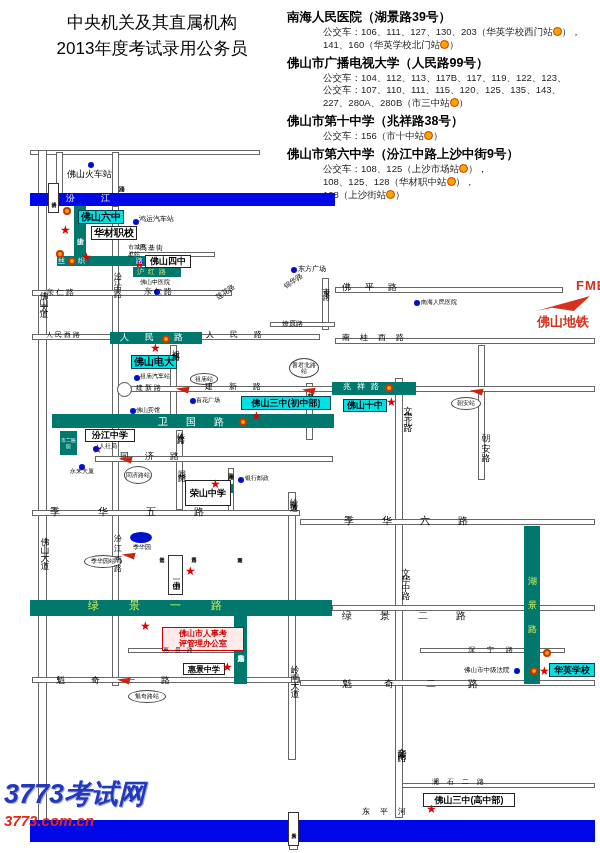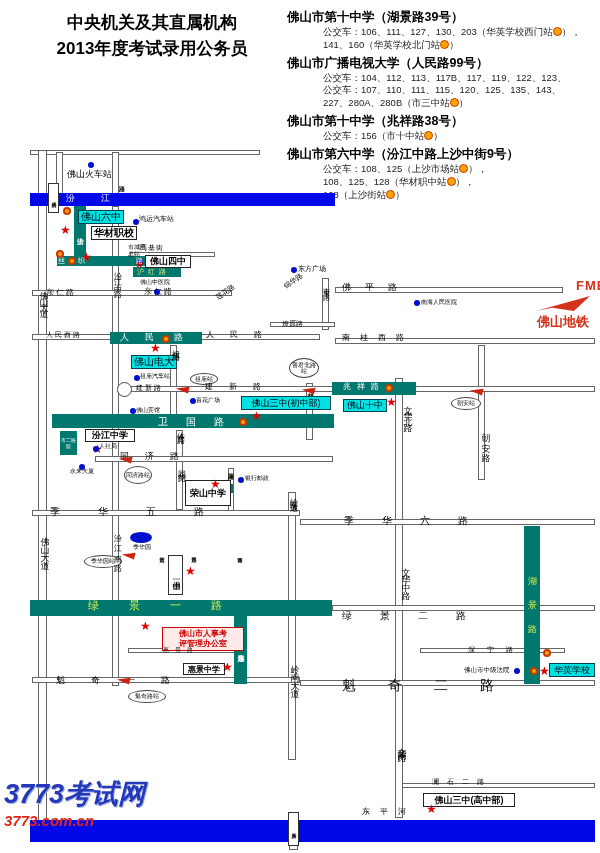--- a/index.html
+++ b/index.html
@@ -1,18 +1,18 @@
 <!DOCTYPE html>
 <html><head>
 <meta charset="utf-8">
 <style>
   html,body{margin:0;padding:0;background:#fff;font-family:"Liberation Sans","DejaVu Sans",sans-serif;}
   #page{position:relative;width:600px;height:853px;background:#fff;overflow:hidden;}
   
-  #title{position:absolute;left:12px;top:10px;width:280px;text-align:center;font-weight:bold;font-size:17px;line-height:1.55;color:#000;}
+  #title{position:absolute;left:12px;top:10px;width:280px;text-align:center;font-weight:normal;font-size:17px;line-height:1.55;color:#000;}
   #schools{position:absolute;left:287px;top:6px;width:310px;}
   .sch-name{font-size:12.5px;font-weight:bold;color:#000;margin-top:3px;white-space:nowrap;}
   .sch-bus{font-size:9.5px;color:#222;padding-left:36px;line-height:1.35;white-space:nowrap;}
   .busdot{display:inline-block;width:7px;height:7px;border-radius:50%;background:#ffa200;border:1.5px solid #c33a00;vertical-align:-1px;}
   
   #fmetro{position:absolute;left:528px;top:278px;width:70px;text-align:center;}
   #fmetro .brand{color:#d5311c;font-weight:bold;font-size:13px;letter-spacing:1px;font-family:"Liberation Sans",sans-serif;margin-left:48px;}
   #fmetro .swoosh{width:54px;height:15px;margin:3px auto 2px auto;background:#d5311c;clip-path:polygon(0 100%,100% 0,70% 100%,30% 78%);}
   #fmetro .cn{color:#d5311c;font-weight:bold;font-size:13px;}
   
@@ -26,21 +26,21 @@
   .th{background:#00786e;display:flex;align-items:center;justify-content:center;color:#fff;}
   .tv{background:#00786e;display:flex;align-items:center;justify-content:center;color:#fff;
       writing-mode:vertical-rl;text-orientation:upright;}
   .river{background:#0008e8;}
   .lbl{font-size:9px;color:#000;white-space:pre-line;line-height:1.1;}
   .vlbl{font-size:9px;color:#000;writing-mode:vertical-rl;text-orientation:upright;line-height:1;}
   .rlbl{font-size:7px;color:#000;transform-origin:left top;}
   .star{color:#e00000;font-size:12px;line-height:1;}
   .dot{width:6px;height:6px;border-radius:50%;background:#0010cc;}
   .bus{width:8px;height:8px;border-radius:50%;background:#ffa200;border:2px solid #c33a00;}
-  .cbox{background:#00e2e2;border:1px solid #045;color:#001;display:flex;align-items:center;justify-content:center;font-weight:normal;white-space:nowrap;}
+  .cbox{background:#00e2e2;border:1px solid #045;color:#001;display:flex;align-items:center;justify-content:center;font-weight:bold;white-space:nowrap;}
   .wbox{background:#fff;border:1px solid #222;color:#000;display:flex;align-items:center;justify-content:center;font-weight:bold;white-space:nowrap;}
   .vwbox{background:#fff;border:1px solid #333;color:#000;writing-mode:vertical-rl;text-orientation:upright;
          display:flex;align-items:center;justify-content:center;line-height:1;}
   .pbox{background:#ffe9e9;border:1px solid #c00;color:#c00;font-weight:bold;display:flex;align-items:center;justify-content:center;text-align:center;white-space:pre-line;line-height:1.25;}
   .oval{background:#fff;border:1px solid #444;border-radius:50%;display:flex;align-items:center;justify-content:center;text-align:center;line-height:1.05;color:#000;}
   .sw{width:0;height:0;border-right:13px solid #cc2211;border-top:5px solid transparent;border-bottom:2px solid transparent;transform:rotate(14deg);}
   .park{background:#0010cc;border-radius:50%;}
   .circ{background:#fff;border:1px solid #444;border-radius:50%;}
   .tinybox{background:#00786e;color:#fff;display:flex;align-items:center;justify-content:center;text-align:center;line-height:1.2;}
 </style>
@@ -48,21 +48,21 @@
 <body>
 
 <div id="page">
 
   <div id="title">
     <div>中央机关及其直属机构</div>
     <div>2013年度考试录用公务员</div>
   </div>
 
   <div id="schools">
-      <div class="sch-name">佛山市第十中学（湖景路39号）</div>
+      <div class="sch-name">南海人民医院（湖景路39号）</div>
       <div class="sch-bus">公交车：106、111、127、130、203（华英学校西门站<span class="busdot"></span>），</div>
       <div class="sch-bus">141、160（华英学校北门站<span class="busdot"></span>）</div>
       <div class="sch-name">佛山市广播电视大学（人民路99号）</div>
       <div class="sch-bus">公交车：104、112、113、117B、117、119、122、123、</div>
       <div class="sch-bus">公交车：107、110、111、115、120、125、135、143、</div>
       <div class="sch-bus">227、280A、280B（市三中站<span class="busdot"></span>）</div>
       <div class="sch-name">佛山市第十中学（兆祥路38号）</div>
       <div class="sch-bus">公交车：156（市十中站<span class="busdot"></span>）</div>
       <div class="sch-name">佛山市第六中学（汾江中路上沙中街9号）</div>
       <div class="sch-bus">公交车：108、125（上沙市场站<span class="busdot"></span>），</div>
@@ -233,21 +233,21 @@
       <div class="m star" style="left: 140px; top: 620px;">★</div>
       <div class="m pbox" style="left: 162px; top: 627px; width: 82px; height: 24px; font-size: 8px;">佛山市人事考
 评管理办公室</div>
       <div class="m lbl" style="left: 163px; top: 647px; font-size: 6px; letter-spacing: 6px;">惠景路</div>
       <div class="m wbox" style="left: 183px; top: 663px; width: 42px; height: 12px; font-size: 8px;">惠景中学</div>
       <div class="m star" style="left: 222px; top: 661px;">★</div>
       <div class="m vlbl" style="left: 290px; top: 658px; font-size: 9px; letter-spacing: 8px;">岭南大道</div>
       <div class="m lbl" style="left: 56px; top: 676px; font-size: 9px; letter-spacing: 26px;">魁奇一路</div>
       <div class="m sw" style="left: 117px; top: 676px;"></div>
       <div class="m oval" style="left: 128px; top: 690px; width: 38px; height: 13px; font-size: 6px;">魁奇路站</div>
-      <div class="m lbl" style="left: 342px; top: 678px; font-size: 14px; letter-spacing: 32px;">魁奇二路</div>
+      <div class="m lbl" style="left: 342px; top: 678px; font-size: 10px; letter-spacing: 32px;">魁奇二路</div>
       <div class="m lbl" style="left: 468px; top: 646px; font-size: 7px; letter-spacing: 12px;">深宁路</div>
       <div class="m bus" style="left: 543px; top: 649px;"></div>
       <div class="m lbl" style="left: 464px; top: 666px; font-size: 6.5px;">佛山市中级法院</div>
       <div class="m dot" style="left: 514px; top: 668px;"></div>
       <div class="m bus" style="left: 530px; top: 667px;"></div>
       <div class="m star" style="left: 539px; top: 665px;">★</div>
       <div class="m cbox" style="left: 549px; top: 663px; width: 46px; height: 14px; font-size: 9px;">华英学校</div>
       <div class="m vlbl" style="left: 397px; top: 740px; font-size: 9px; letter-spacing: 2px;">文华南路</div>
       <div class="m lbl" style="left: 432px; top: 778px; font-size: 7px; letter-spacing: 8px;">澜石二路</div>
       <div class="m wbox" style="left: 423px; top: 793px; width: 92px; height: 14px; font-size: 9px;">佛山三中(高中部)</div>

